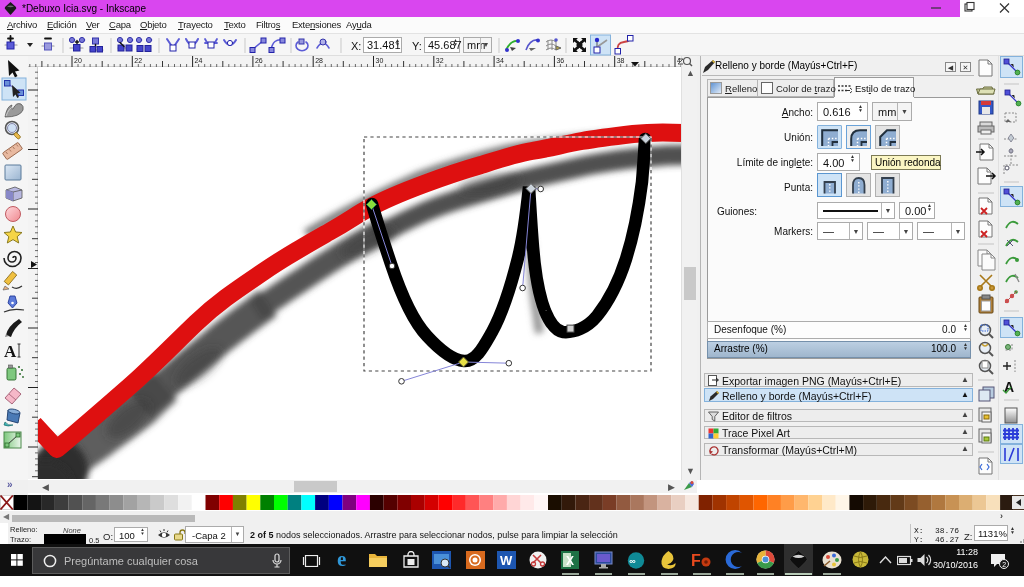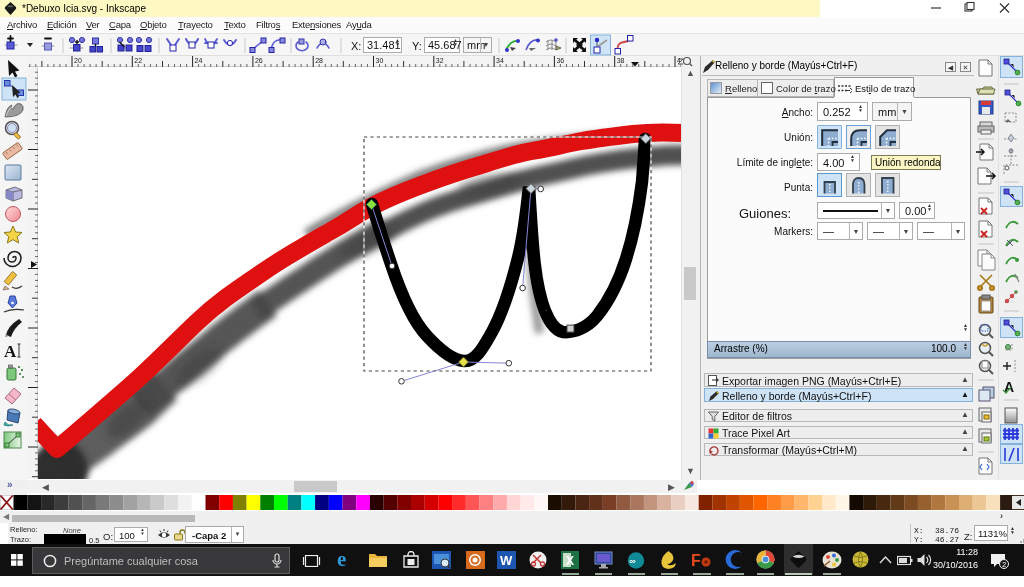--- a/index.html
+++ b/index.html
@@ -1,19 +1,19 @@
 <!DOCTYPE html>
 <html><head><meta charset="utf-8">
 <style>
 *{margin:0;padding:0;box-sizing:border-box}
 html,body{width:1024px;height:587px;overflow:hidden;font-family:"Liberation Sans",sans-serif;background:#fff}
 #app{position:absolute;left:0;top:0;width:1024px;height:587px}
 .abs{position:absolute}
 
-#titlebar{left:0;top:0;width:820px;height:17px;background:#fef9c3}
+#titlebar{left:0;top:0;width:960px;height:17px;background:#d946ef}
 #title-text{left:22px;top:3px;font-size:10px;color:#000}
 
 #menubar{left:0;top:17px;width:1024px;height:16px;background:#fbfbfb;font-size:9.5px;color:#1a1a1a;letter-spacing:-0.25px}
 #menubar span{position:absolute;top:2px}
 
 #toolbar{left:0;top:33px;width:1024px;height:23px;background:#f6f6f6;border-top:1px solid #e3e3e3;border-bottom:1px solid #dedede}
 .spinbox{position:absolute;background:#fff;border:1px solid #ababab;font-size:11px;color:#111}
 .spinner{position:absolute;width:9px;font-size:5px;line-height:4px;color:#333;text-align:center}
 
 #toolbox{left:0;top:56px;width:28px;height:424px;background:#f5f5f5}
@@ -595,21 +595,21 @@
         <path d="M0 4 h2 M3.5 4 h2 M7 4 h7 M0 8.5 h9" stroke="#333" stroke-width="1.6" stroke-dasharray="2 1.5"></path>
         <path d="M9 8.5 h3 M12 6 l3 2.5 l-3 2.5" stroke="#333" fill="none" stroke-width="1"></path>
       </svg>
  <span class="abs" style="left:154px;top:27px;font-size:9.5px;color:#111">Est<u>i</u>lo de trazo</span>
 
  <div class="abs" style="left:6px;top:41px;width:264px;height:262px;background:#fbfbfb;border:1px solid #9a9a9a;border-top:none"></div>
  <div class="abs" style="left:7px;top:41px;width:126px;height:1px;background:#9a9a9a"></div>
  <div class="abs" style="left:213px;top:41px;width:57px;height:1px;background:#9a9a9a"></div>
 
  <span class="abs" style="left:16px;top:51px;width:96px;text-align:right;font-size:10px;color:#111"><u>A</u>ncho:</span>
- <div class="spinbox" style="left:116px;top:46px;width:51px;height:19px;padding:3px 0 0 5px">0.252</div>
+ <div class="spinbox" style="left:116px;top:46px;width:51px;height:19px;padding:3px 0 0 5px">0.616</div>
  <div class="spinner" style="left:155px;top:48px">▲<br>▼</div>
  <div class="spinbox" style="left:171px;top:46px;width:40px;height:19px;padding:3px 0 0 5px;background:#f4f4f4">mm</div>
  <div class="abs" style="left:196px;top:47px;width:14px;height:17px;border-left:1px solid #b5b5b5;color:#444;font-size:7px;text-align:center;padding-top:5px">▼</div>
 
  <span class="abs" style="left:16px;top:76px;width:96px;text-align:right;font-size:10px;color:#111">Unión:</span>
  <div class="abs hl" style="left:116px;top:69px;width:25px;height:24px"></div>
  <div class="abs" style="left:145px;top:69px;width:25px;height:24px;background:#eee;border:1px solid #6aa2d8"></div>
  <div class="abs" style="left:174px;top:69px;width:25px;height:24px;background:#e4e4e4;border:1px solid #b0b0b0"></div>
  <svg class="abs" style="left:119px;top:72px" width="19" height="18">
         <rect x="1.5" y="1.5" width="16.5" height="16.5" fill="#8fadd1"></rect>
@@ -649,35 +649,39 @@
         <path d="M4 17.5 L4 9 Q4 2 9.8 2 Q15.5 2 15.5 9 L15.5 17.5 Z" fill="#8fadd1"></path>
         <path d="M4 17.5 L4 9 Q4 2 9.8 2 Q15.5 2 15.5 9 L15.5 17.5" fill="none" stroke="#34404e" stroke-width="1.8"></path>
         <path d="M9.8 6 v11" stroke="#fff" stroke-width="1.4" stroke-dasharray="1.4 1.8"></path>
       </svg>
  <svg class="abs" style="left:177px;top:120px" width="19" height="18">
         <rect x="4" y="2" width="11.5" height="15.5" fill="#8fadd1"></rect>
         <path d="M4 17.5 V2 H15.5 V17.5" fill="none" stroke="#34404e" stroke-width="1.8"></path>
         <path d="M9.8 5 v12" stroke="#fff" stroke-width="1.4" stroke-dasharray="1.4 1.8"></path>
       </svg>
 
- <span class="abs" style="left:16px;top:150px;width:96px;text-align:center;font-size:13px;color:#111">Guiones:</span>
+ <span class="abs" style="left:16px;top:150px;width:96px;text-align:left;font-size:10px;color:#111">Guiones:</span>
  <div class="spinbox" style="left:116px;top:146px;width:78px;height:17px"></div>
  <div class="abs" style="left:122px;top:154px;width:55px;height:1.5px;background:#111"></div>
  <div class="abs" style="left:180px;top:147px;width:13px;height:15px;border-left:1px solid #b5b5b5;color:#444;font-size:7px;text-align:center;padding-top:4px">▼</div>
  <div class="spinbox" style="left:198px;top:146px;width:36px;height:17px;padding:2px 0 0 5px">0.00</div>
  <div class="spinner" style="left:224px;top:147px">▲<br>▼</div>
 
  <span class="abs" style="left:16px;top:170px;width:96px;text-align:right;font-size:10px;color:#111">Markers:</span>
  <div class="spinbox" style="left:116px;top:166px;width:46px;height:18px;padding:2px 0 0 5px">—</div>
  <div class="abs" style="left:148px;top:167px;width:13px;height:16px;border-left:1px solid #b5b5b5;color:#444;font-size:7px;text-align:center;padding-top:5px">▼</div>
  <div class="spinbox" style="left:166px;top:166px;width:46px;height:18px;padding:2px 0 0 5px">—</div>
  <div class="abs" style="left:198px;top:167px;width:13px;height:16px;border-left:1px solid #b5b5b5;color:#444;font-size:7px;text-align:center;padding-top:5px">▼</div>
  <div class="spinbox" style="left:216px;top:166px;width:48px;height:18px;padding:2px 0 0 5px">—</div>
  <div class="abs" style="left:250px;top:167px;width:13px;height:16px;border-left:1px solid #b5b5b5;color:#444;font-size:7px;text-align:center;padding-top:5px">▼</div>
 
+ <div class="abs" style="left:6px;top:265px;width:264px;height:18px;background:#fdfdfd;border:1px solid #adadad;font-size:10px;color:#111">
+        <span class="abs" style="left:6px;top:2px">Desenfoque (%)</span>
+        <span class="abs" style="left:228px;top:2px;width:20px;text-align:right">0.0</span>
+      </div>
  <div class="spinner" style="left:260px;top:267px">▲<br>▼</div>
 
  <div class="abs" style="left:6px;top:285px;width:264px;height:17px;background:linear-gradient(#bccfe2,#9fb6cd);border:1px solid #7590ab;font-size:10px;color:#000">
         <span class="abs" style="left:6px;top:1px">Arrastre (%)</span>
         <span class="abs" style="left:220px;top:1px;width:28px;text-align:right">100.0</span>
       </div>
  <div class="spinner" style="left:260px;top:286px">▲<br>▼</div>
 
  <div class="abs" style="left:3px;top:317px;width:269px;height:14px;background:#ededed;border:1px solid #b8b8b8">
    <svg class="abs" style="left:3px;top:1px" width="11" height="11">
@@ -971,22 +975,23 @@
  <div class="spinner" style="left:130px;top:5px;font-size:4.5px;line-height:3.5px">▲<br>▼</div>
  <svg class="abs" style="left:149px;top:5px" width="14" height="13">
         <path d="M1 7 Q7 1.5 13 7 Q7 12.5 1 7 Z" fill="#333"></path>
         <circle cx="7" cy="7" r="2.2" fill="#fff"></circle>
         <path d="M7 1 v2 M3 2.5 l1 1.8 M11 2.5 l-1 1.8" stroke="#333" stroke-width="1"></path>
       </svg>
  <svg class="abs" style="left:165px;top:5px" width="12" height="13">
         <rect x="1.5" y="6" width="8" height="6" rx="1" fill="#e8d88a" stroke="#887818"></rect>
         <path d="M7 6 v-1.5 a2.5 2.5 0 0 1 5 0 V6" fill="none" stroke="#887818" stroke-width="1.3"></path>
       </svg>
- <div class="spinbox" style="left:177px;top:3px;width:59px;height:17px;padding:3px 8px 0 6px;font-size:9.5px;font-weight:bold">-Capa 2</div>
+ <div class="spinbox" style="left:177px;top:3px;width:59px;height:17px;padding:3px 8px 0 6px;font-size:9.5px;font-weight:normal">-Capa 2</div>
  <div class="abs" style="left:223px;top:4px;width:12px;height:15px;border-left:1px solid #b5b5b5;color:#444;font-size:6px;text-align:center;padding-top:4px">▼</div>
+ <span class="abs" style="left:242px;top:7px;font-size:9px;color:#111"><b>2 of 5</b> nodos seleccionados. Arrastre para seleccionar nodos, pulse para limpiar la selección</span>
  <div class="abs" style="left:902px;top:1px;width:1px;height:19px;background:#c4c4c4"></div>
  <span class="abs" style="left:906px;top:3px;font-size:8px;color:#222;font-family:'Liberation Mono',monospace">X:</span>
  <span class="abs" style="left:920px;top:3px;width:31px;text-align:right;font-size:8px;color:#222;font-family:'Liberation Mono',monospace">38.76</span>
  <span class="abs" style="left:906px;top:12px;font-size:8px;color:#222;font-family:'Liberation Mono',monospace">Y:</span>
  <span class="abs" style="left:920px;top:12px;width:31px;text-align:right;font-size:8px;color:#222;font-family:'Liberation Mono',monospace">46.27</span>
  <span class="abs" style="left:956px;top:8px;font-size:9.5px;color:#222">Z:</span>
  <div class="spinbox" style="left:966px;top:2px;width:34px;height:16px;padding:2px 0 0 3px;font-size:9.5px">1131%</div>
  <div class="spinner" style="left:1000px;top:3px">▲<br>▼</div>
  <svg class="abs" style="left:1012px;top:13px" width="9" height="7">
         <g fill="#aaa">

